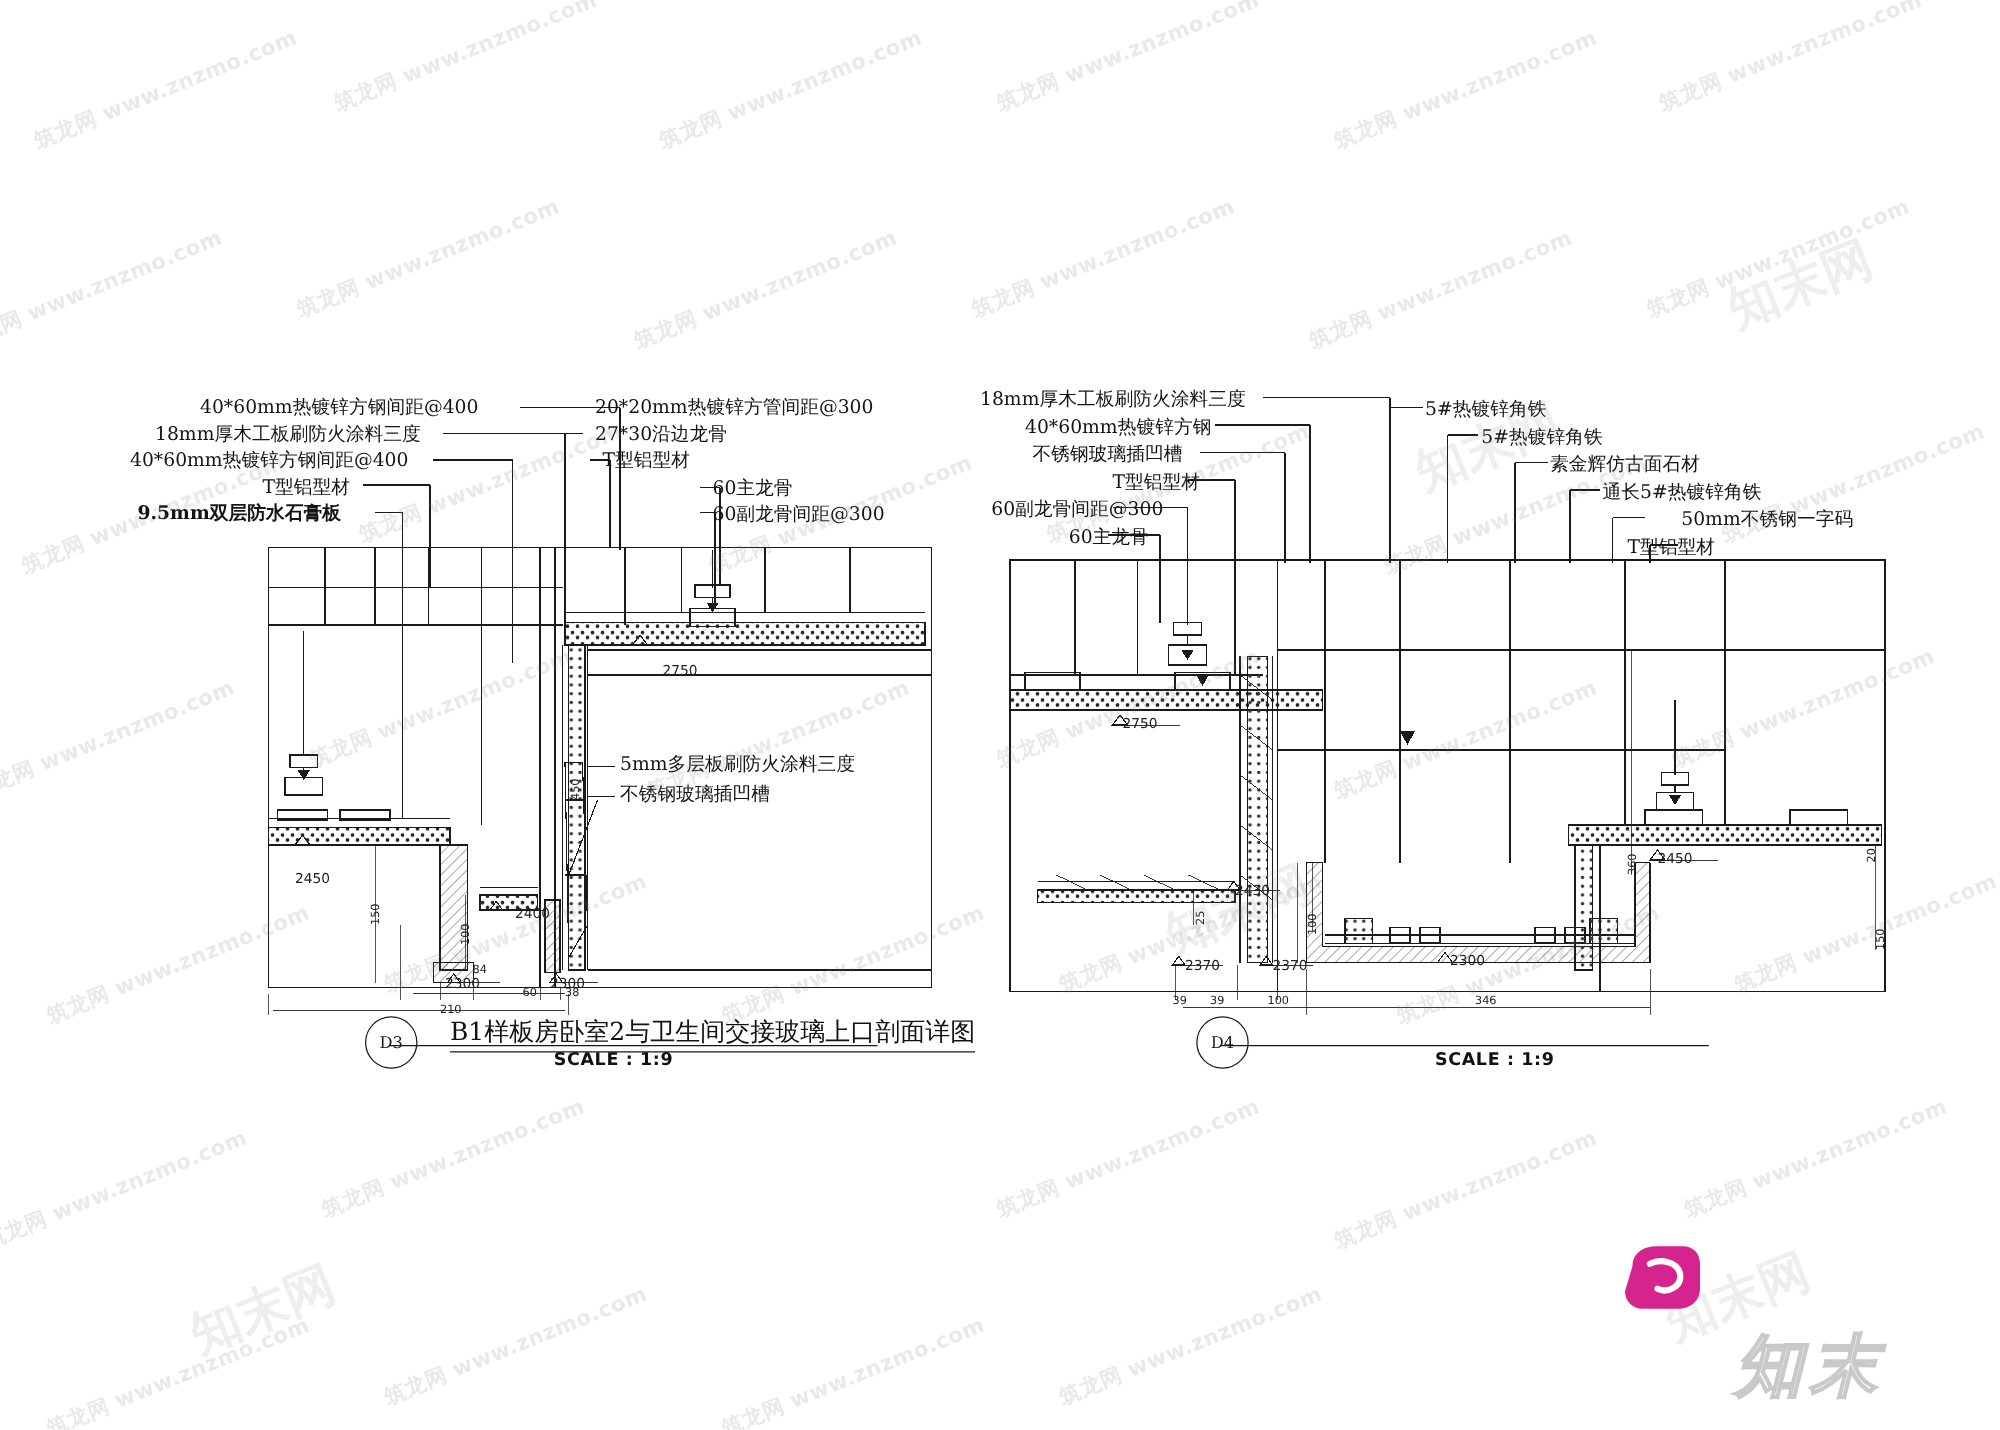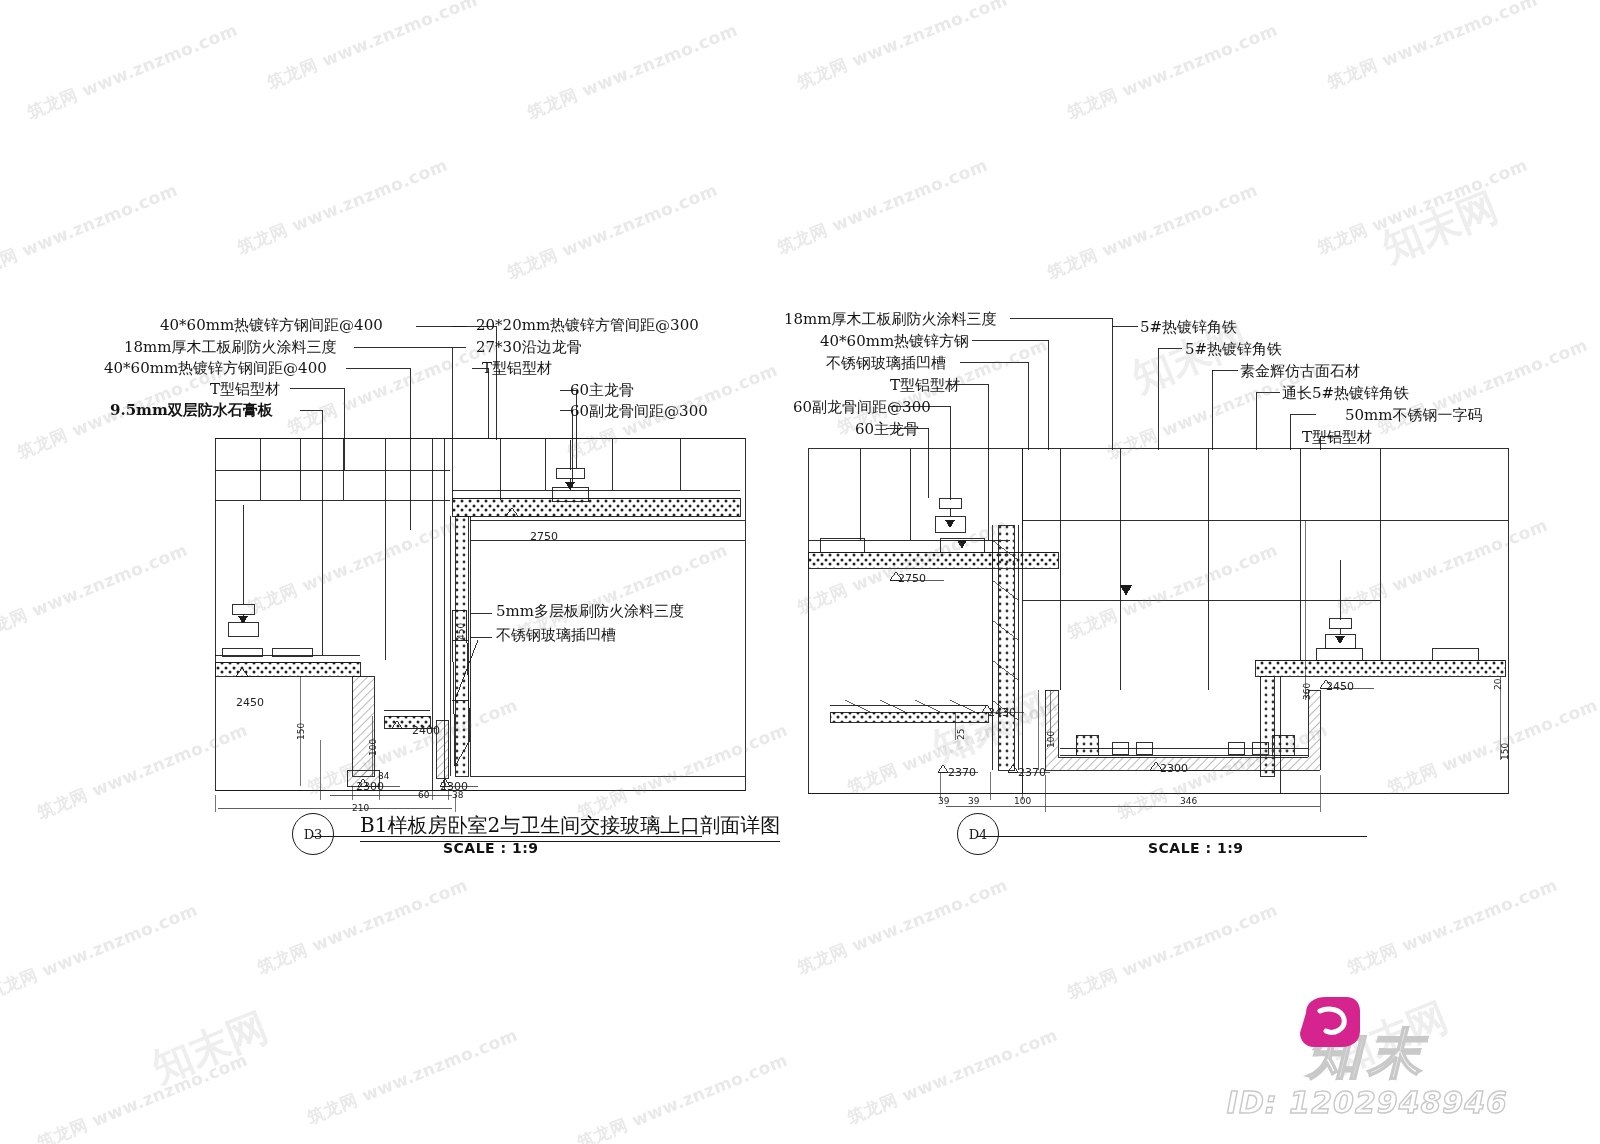--- a/index.html
+++ b/index.html
@@ -540,21 +540,20 @@
 
   <div class="titleblock" style="left:760px;top:0;width:840px;height:880px;">
     <div class="tb-circle" style="left:197px;top:813px;">D4</div>
     <div class="tb-rule" style="left:217px;top:836px;width:390px;"></div>
     <div class="tb-scale" style="left:388px;top:840px;">SCALE :  1:9</div>
   </div>
 
 
   <div class="brand" style="right:92px;bottom:24px;text-align:center;font-style:italic;">
     <div class="brand-cn">知末</div>
-    <div class="brand-id">ID: 1202948946</div>
   </div>
 
   <svg class="brand-logo" style="right:240px;bottom:95px;width:60px;height:52px;z-index:8;" viewBox="0 0 60 52" xmlns="http://www.w3.org/2000/svg">
     <path d="M6 16 C6 6 14 0 26 0 L46 0 C55 0 60 6 60 14 L60 34 C60 44 52 50 42 50 L14 50 C6 50 0 44 0 36 Z" fill="#d6248f"></path>
     <path d="M20 14 C28 10 42 12 44 22 C46 32 34 38 26 34" fill="none" stroke="#ffffff" stroke-width="5" stroke-linecap="round"></path>
   </svg>
 
 </div>
 
 </body></html>

